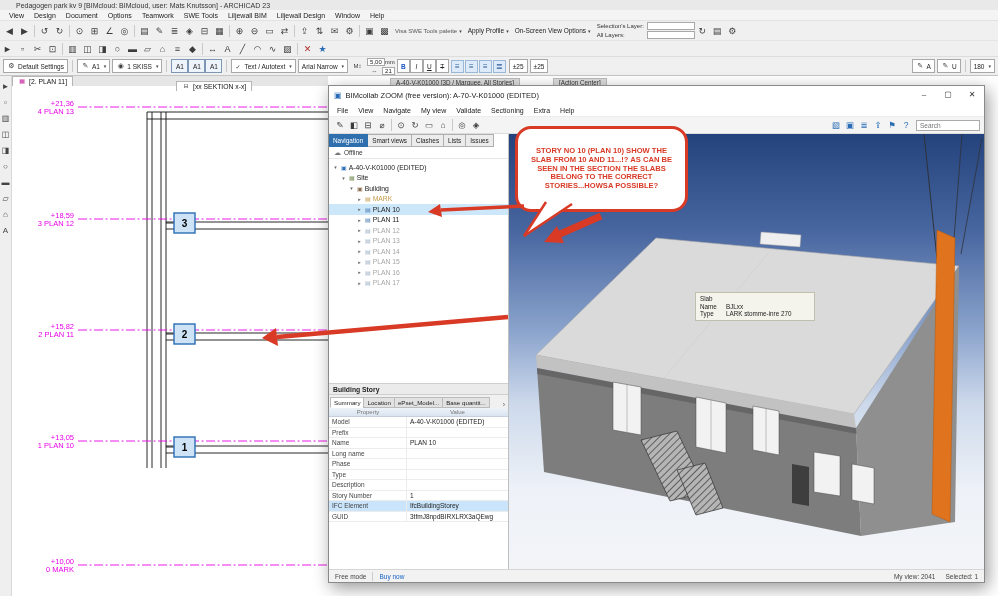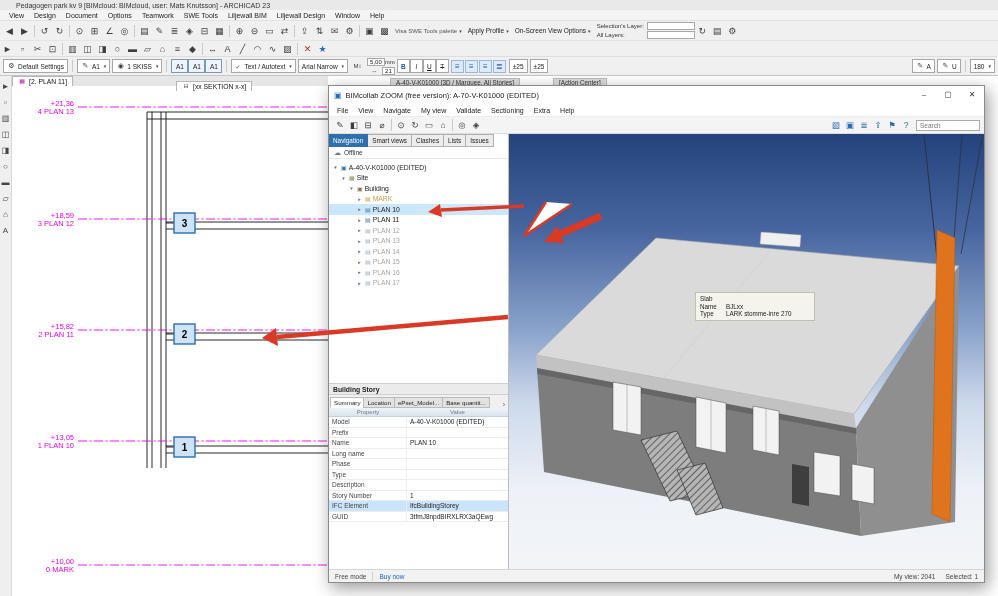--- a/index.html
+++ b/index.html
@@ -560,20 +560,21 @@
       <span>Free mode</span>
       <span class="vsep"></span>
       <span class="buynow">Buy now</span>
       <span class="right">
         <span>My view: 2041</span>
         <span>Selected: 1</span>
       </span>
     </div>
   </div>
 
+  <div id="callout">STORY NO 10 (PLAN 10) SHOW THE SLAB FROM 10 AND 11...!? AS CAN BE SEEN IN THE SECTION THE SLABS BELONG TO THE CORRECT STORIES...HOWSA POSSIBLE?</div>
   <svg id="overlay" width="998" height="596" xmlns="http://www.w3.org/2000/svg">
     <g stroke="#d83a26" fill="#d83a26">
       <polygon points="546,202 572,204 524,236" fill="#ffffff" stroke="none"></polygon>
       <line x1="546" y1="202" x2="524" y2="236" stroke-width="2.5"></line>
       <line x1="572" y1="204" x2="524" y2="236" stroke-width="2.5"></line>
       <line x1="524" y1="206" x2="441" y2="210" stroke-width="3.5"></line>
       <polygon points="428,212 440,204 442,217" stroke="none"></polygon>
       <line x1="601" y1="216" x2="560" y2="234" stroke-width="7"></line>
       <polygon points="544,242 557,226 564,243" stroke="none"></polygon>
       <line x1="508" y1="317" x2="277" y2="337" stroke-width="4.5"></line>

